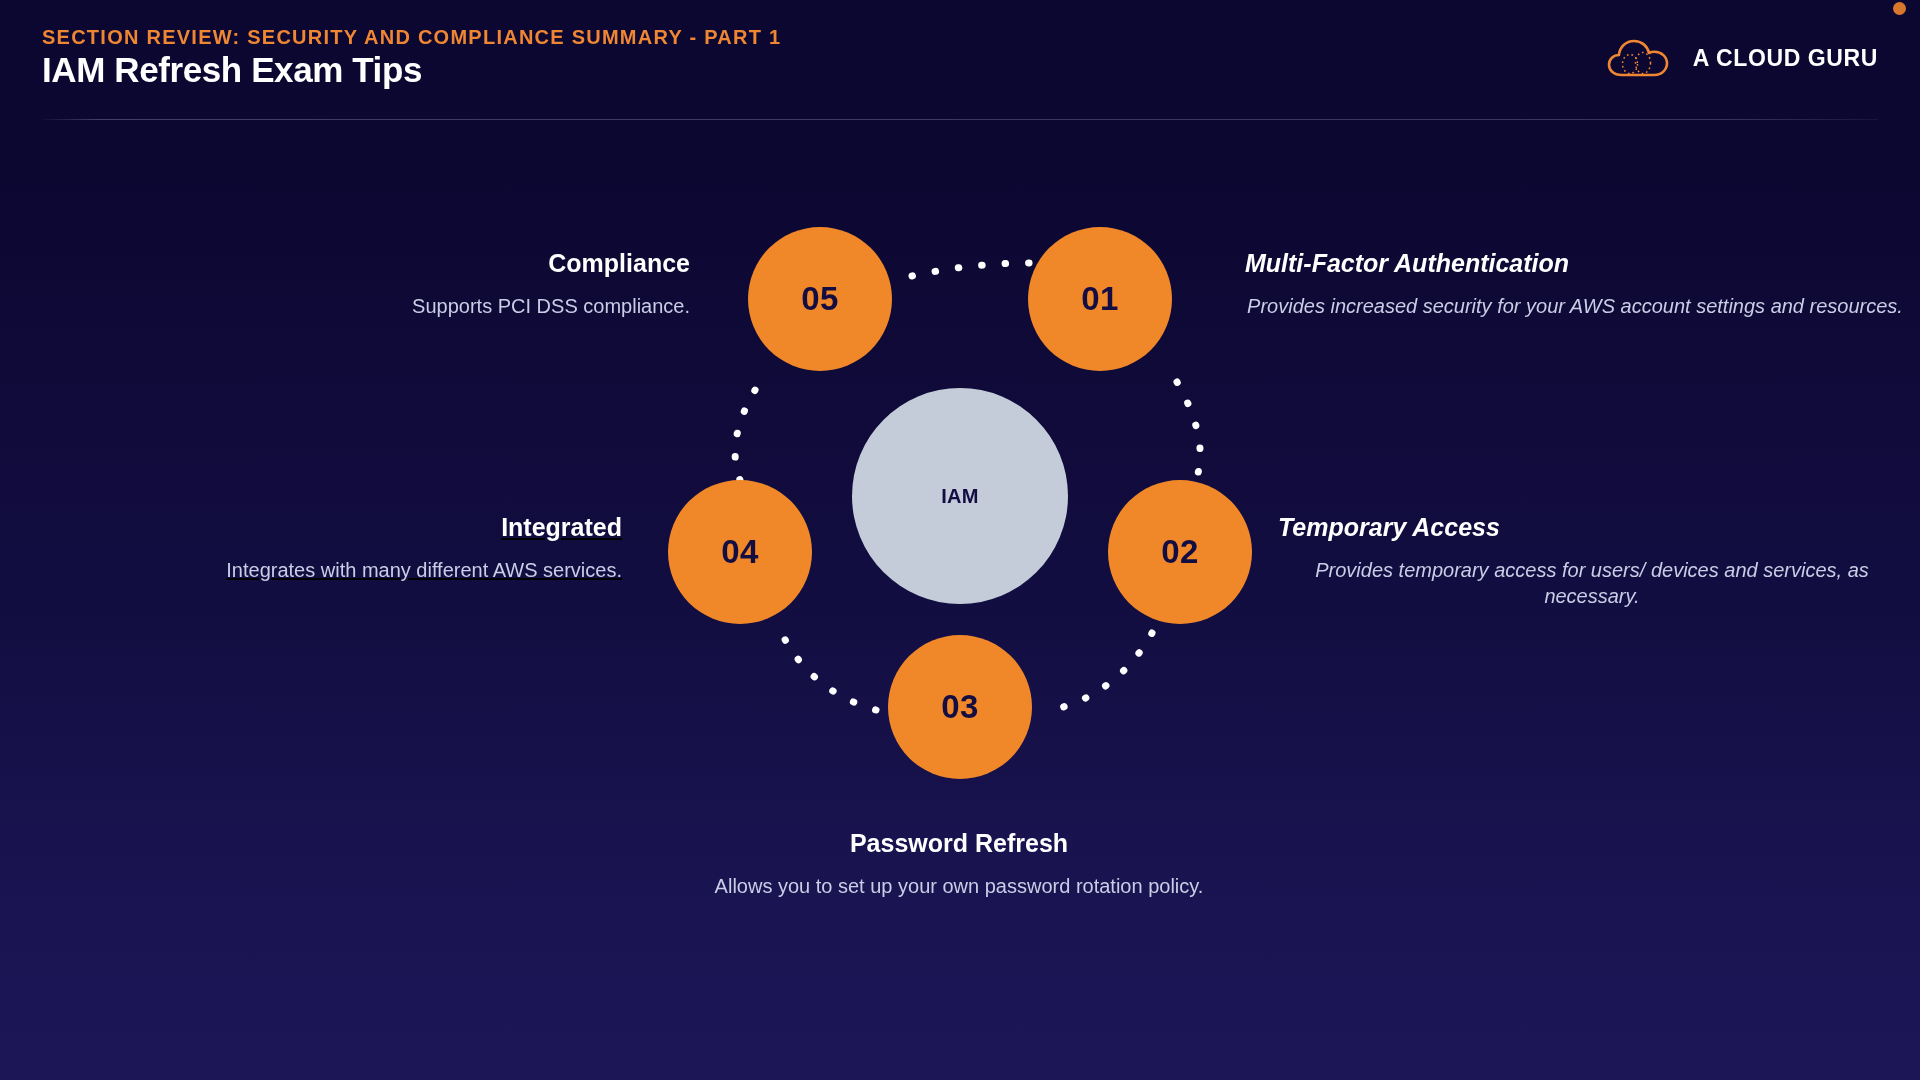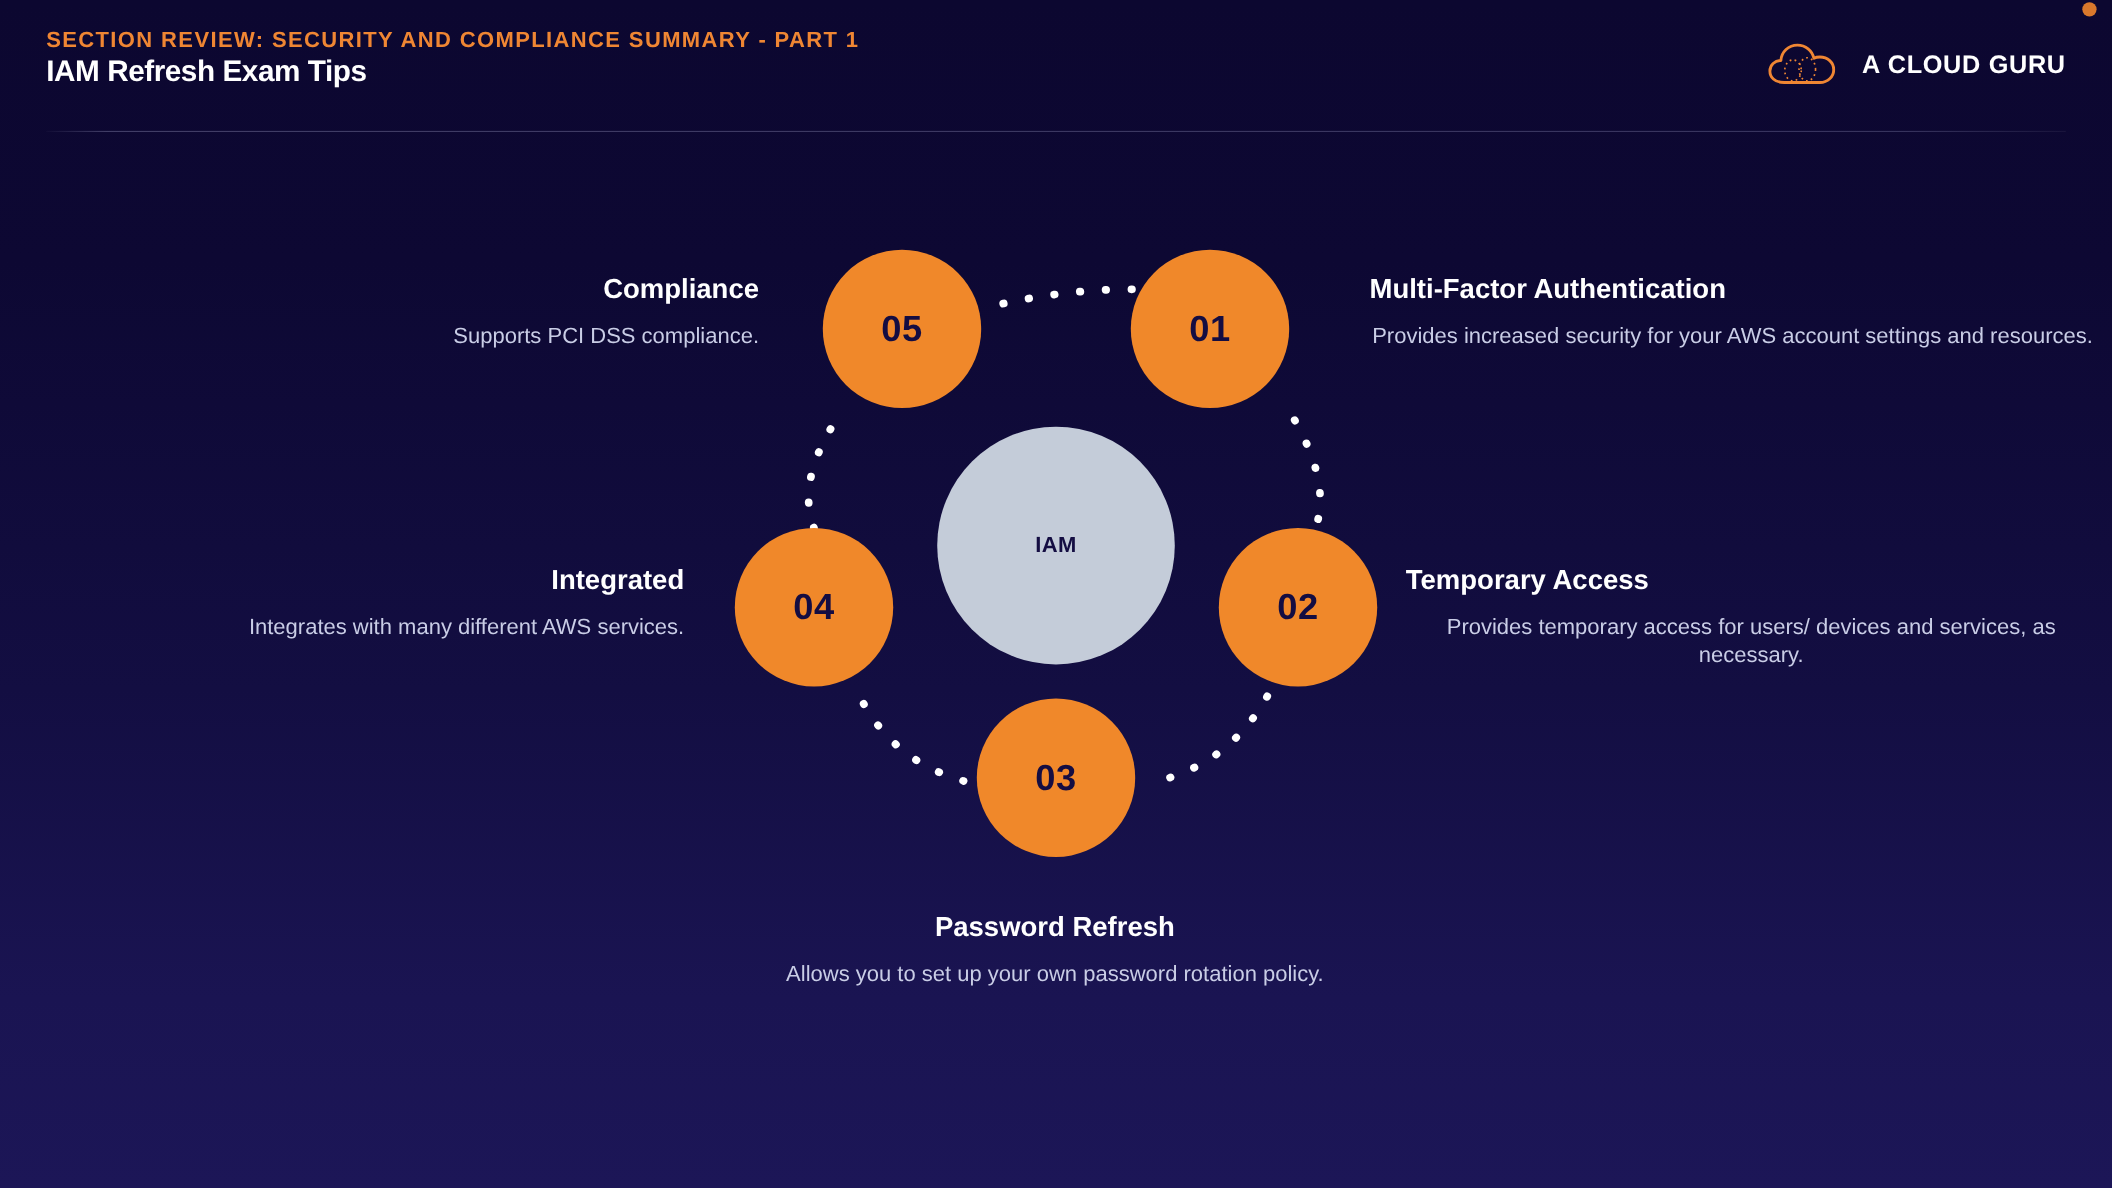--- a/index.html
+++ b/index.html
@@ -20,21 +20,21 @@
   #header {
     position:absolute; left:0; top:0; width:1920px; height:120px;
   }
   #eyebrow {
     position:absolute; left:42px; top:26px;
     font-size:20px; font-weight:bold; letter-spacing:1.25px;
     color:#ef8633; white-space:nowrap;
   }
   #slide-title {
     position:absolute; left:42px; top:50px;
-    font-size:27px; font-weight:bold; letter-spacing:-0.4px;
+    font-size:35px; font-weight:bold; letter-spacing:-0.4px;
     color:#ffffff; white-space:nowrap;
   }
   #header-divider {
     position:absolute; left:42px; top:119px; width:1836px; height:1px;
     background:linear-gradient(90deg, rgba(255,255,255,0.02) 0%, rgba(186,186,224,0.30) 3%, rgba(176,176,220,0.26) 92%, rgba(255,255,255,0.05) 100%);
   }
 
   
   #brand {
     position:absolute; right:42px; top:38px;
@@ -78,27 +78,27 @@
 
   
   .callout { position:absolute; }
   .callout-title {
     font-size:25px; font-weight:bold; color:#ffffff; line-height:1.2;
   }
   .callout-body {
     font-size:20px; color:#c9cde6; line-height:1.32; margin-top:15px; font-weight:400;
   }
   .align-right { text-align:right; }
-  .align-left  { text-align:left; }
+  .align-left  { text-align:left;font-style:italic; }
   .align-center{ text-align:center; }
 
   #callout-mfa        { left:1245px; top:248px; width:660px; }
   #callout-temporary  { left:1278px; top:512px; width:628px; }
   #callout-compliance { left:180px;  top:248px; width:510px; }
-  #callout-integrated { left:100px;  top:512px; width:522px; }
+  #callout-integrated { left:100px;  top:512px; width:522px;text-decoration:underline; }
   #callout-password   { left:660px;  top:828px; width:598px; }
 </style>
 </head>
 <body>
 
 <div id="slide">
 
   <div id="header">
     <div id="eyebrow">SECTION REVIEW: SECURITY AND COMPLIANCE SUMMARY - PART 1</div>
     <div id="slide-title">IAM Refresh Exam Tips</div>

